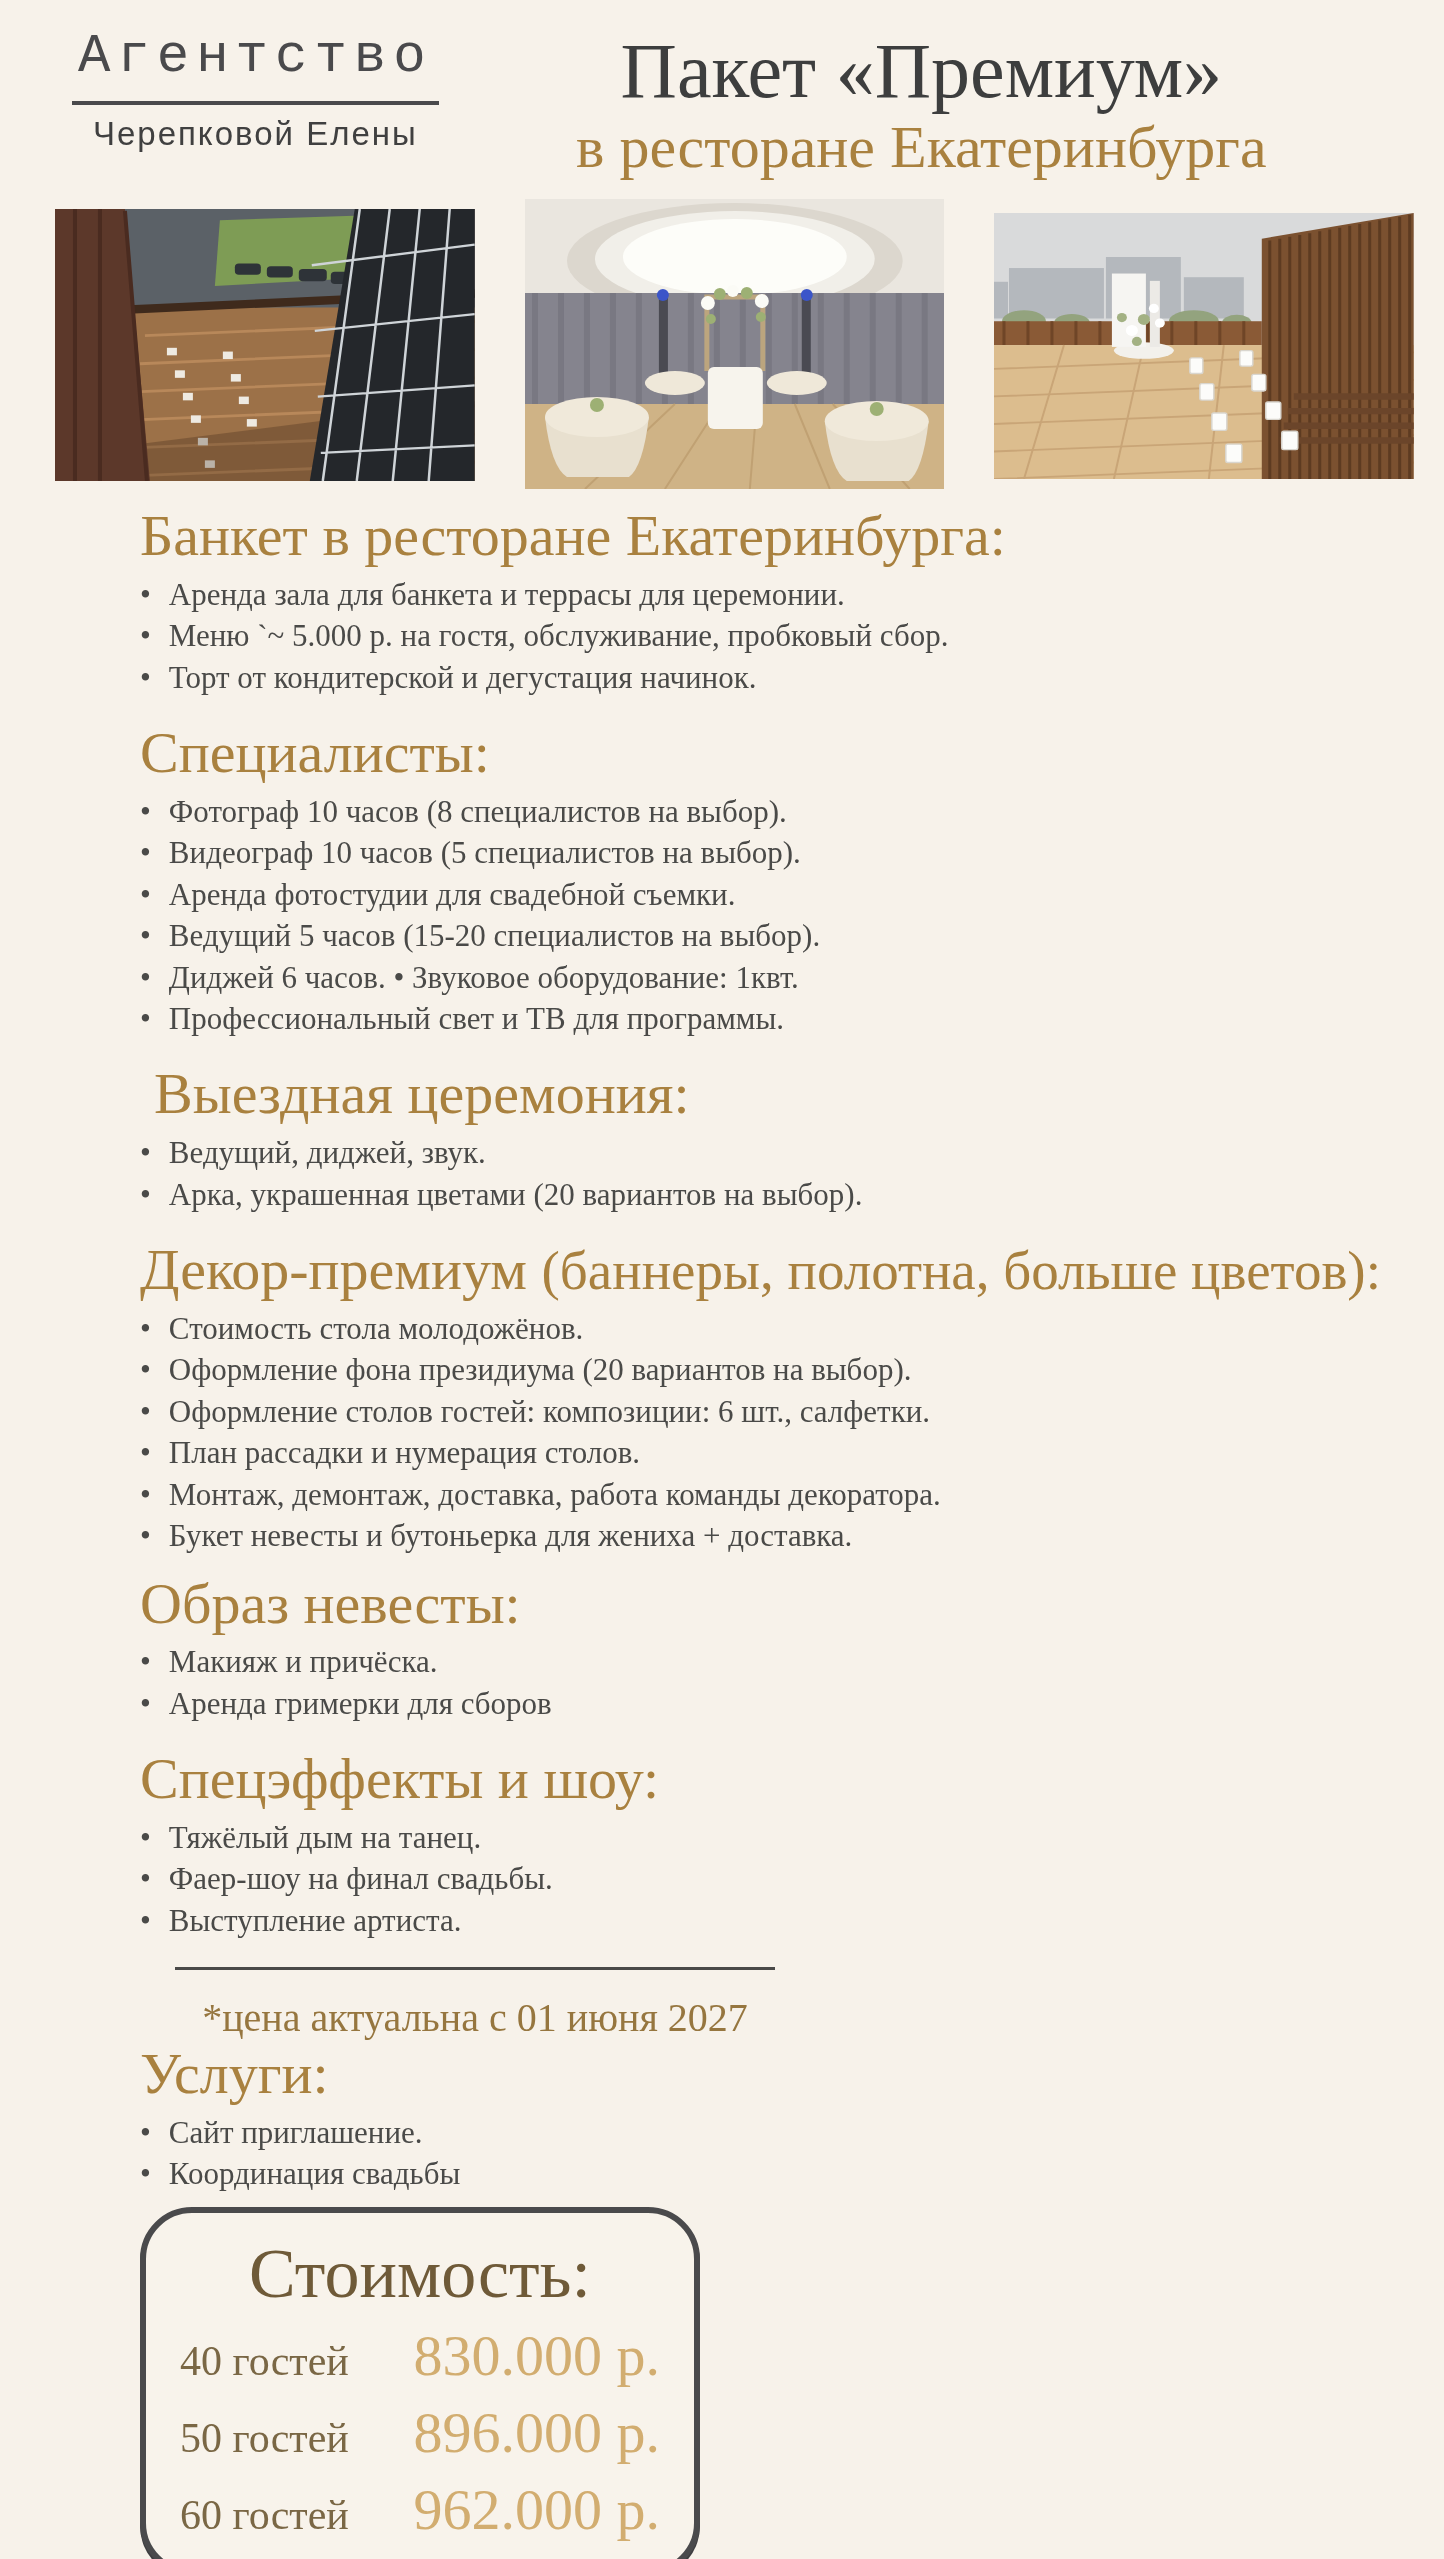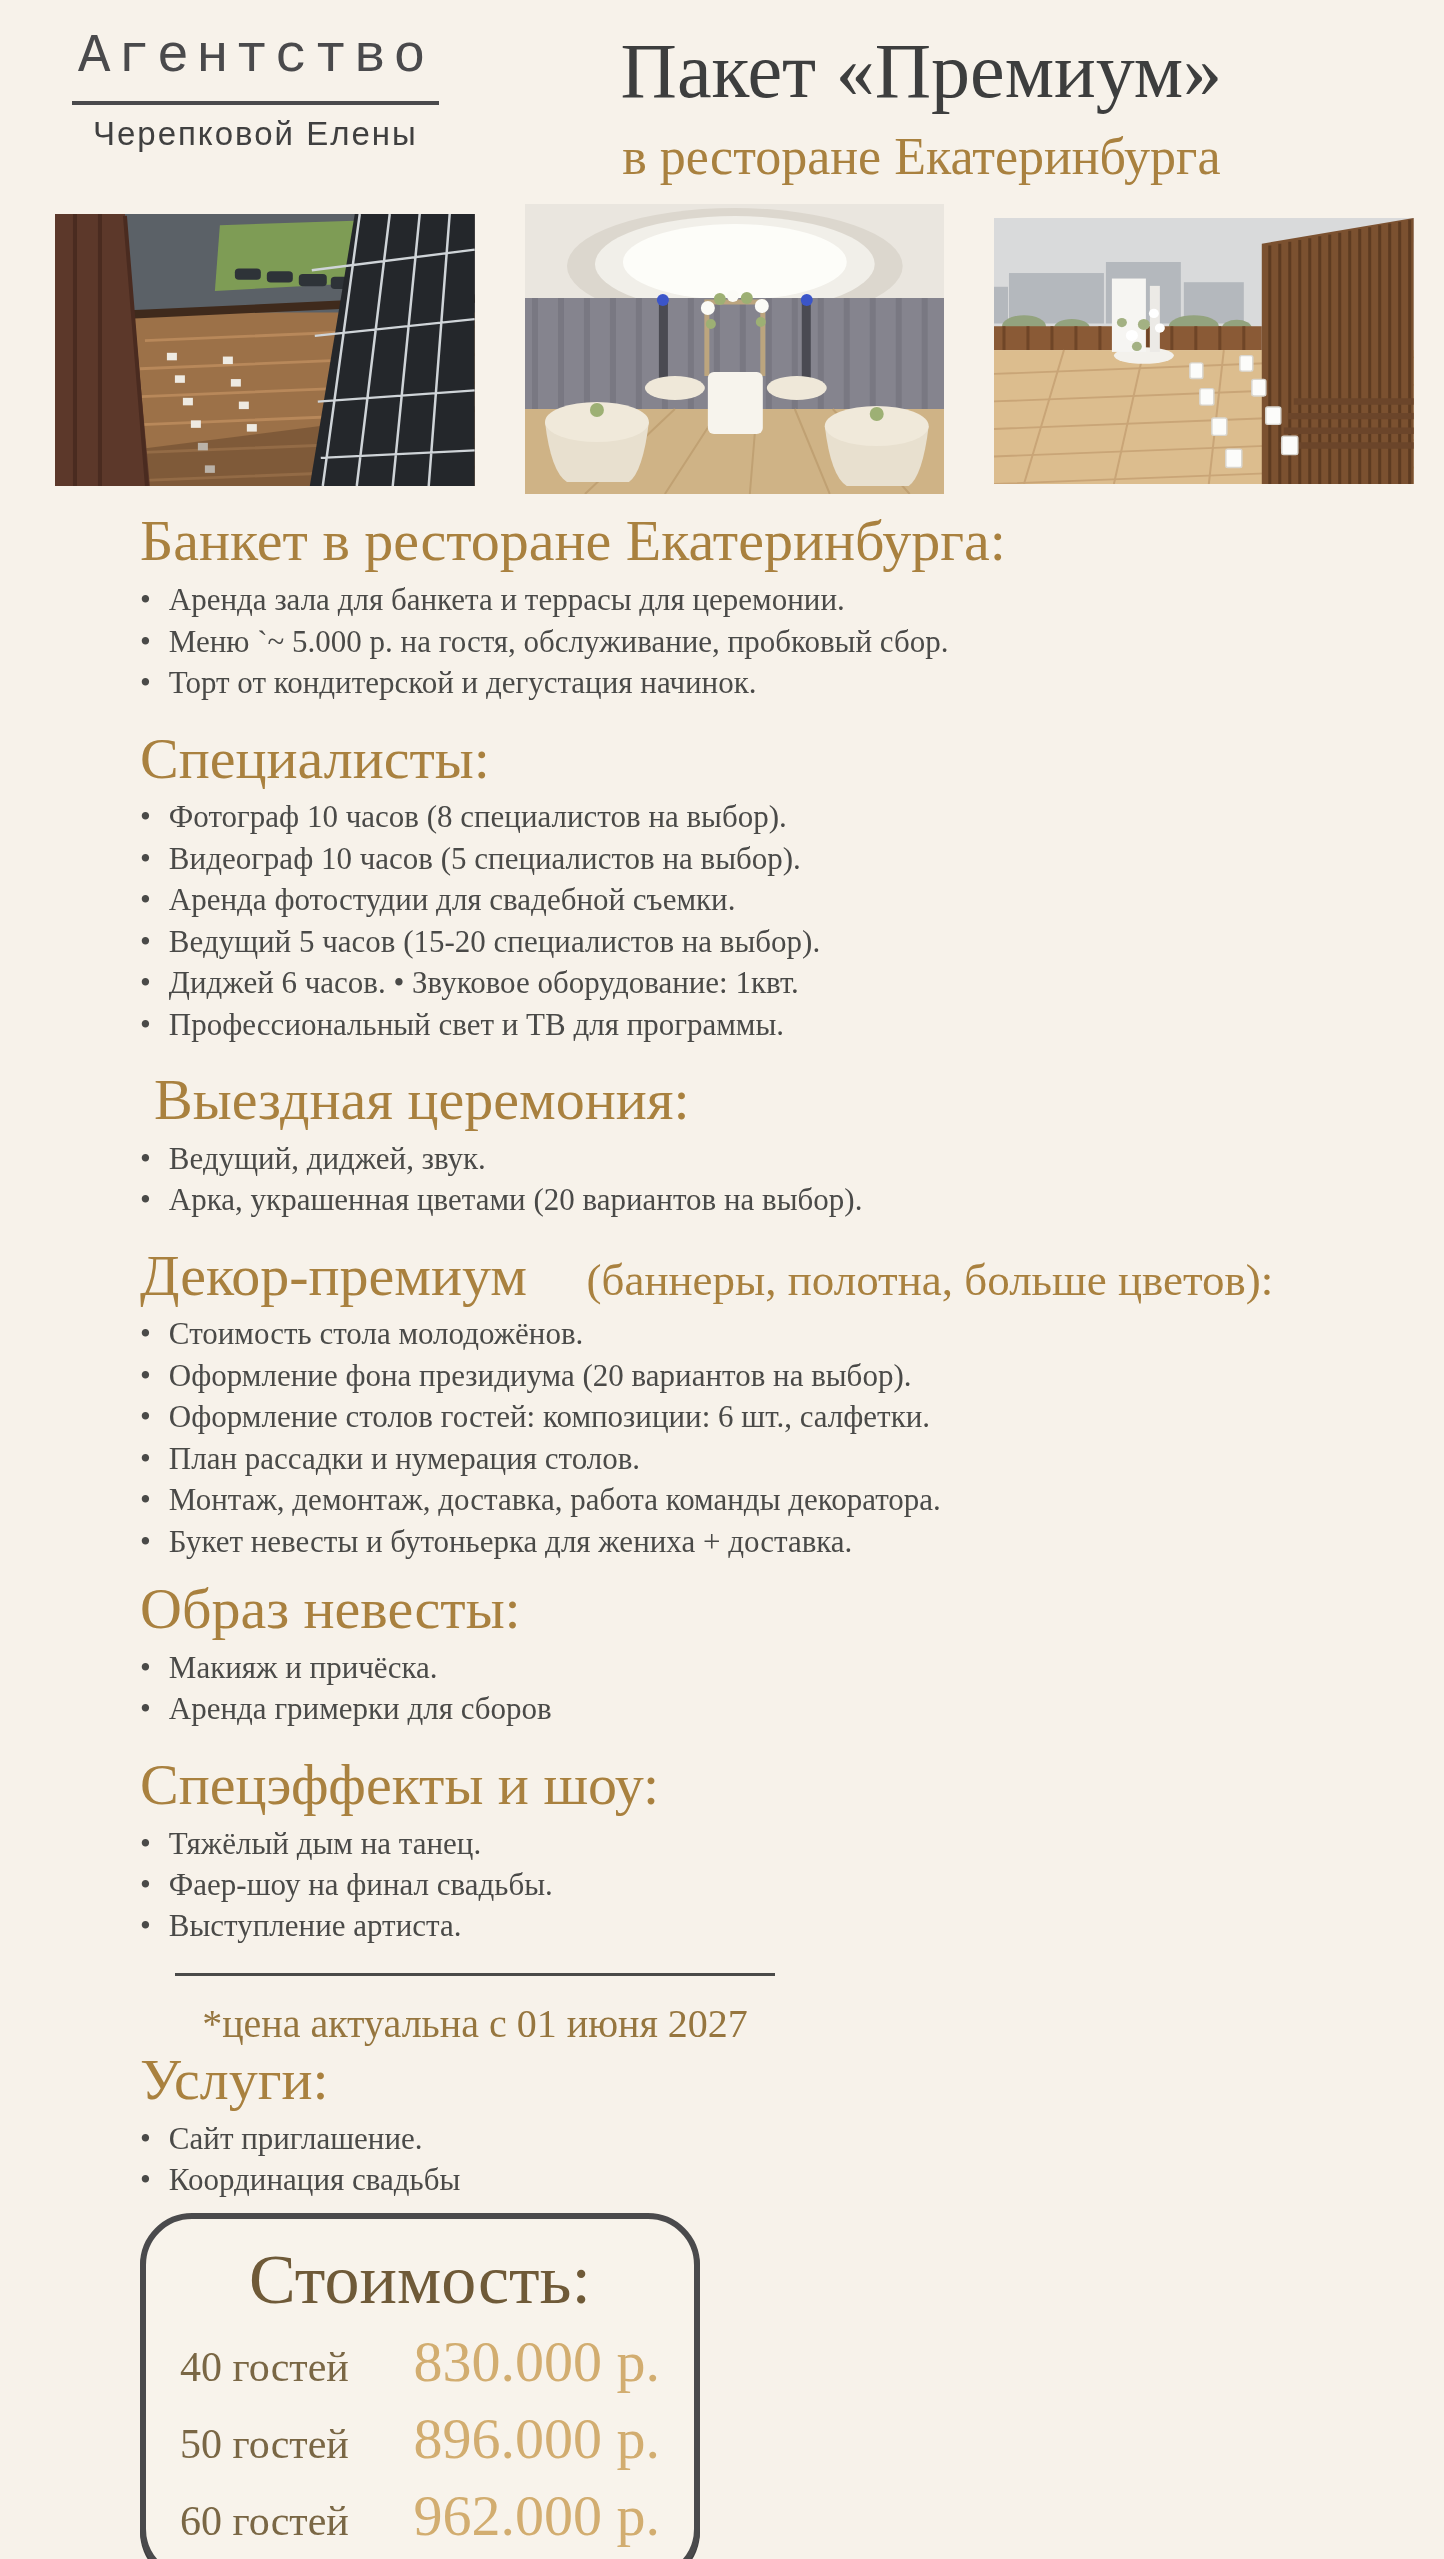--- a/index.html
+++ b/index.html
@@ -8,36 +8,36 @@
 
   
   header { display:flex; align-items:flex-start; padding:26px 30px 0 72px; }
   .logo { display:inline-block; text-align:center; }
   .logo-title { font-family:Liberation Mono, monospace; font-size:54px; letter-spacing:7px;
                 color:#4a4a4c; padding:0 6px 14px 6px; border-bottom:4px solid #4a4a4c; }
   .logo-sub { font-family:"Liberation Sans", sans-serif; font-size:33px; letter-spacing:2px;
               color:#404040; margin-top:10px; white-space:nowrap; }
   .title-block { flex:1; text-align:center; padding-top:4px; padding-right:10px; }
   .package-title { font-size:78px; color:#3d3e3e; line-height:1.05; }
-  .package-subtitle { font-size:52px; color:#a9813f; line-height:1.05; margin-top:18px;text-align:center; }
+  .package-subtitle { font-size:60px; color:#a9813f; line-height:1.05; margin-top:4px;text-align:center; }
 
   
   .photos { display:flex; gap:50px; padding:20px 30px 0 55px; align-items:flex-start; }
   .photo { flex:1; margin:0; }
   .photo svg { width:100%; display:block; }
   .photo-1 { margin-top:10px; } .photo-1 svg { height:272px; }
   .photo-2 { margin-top:0; }  .photo-2 svg { height:290px; }
   .photo-3 { margin-top:14px; } .photo-3 svg { height:266px; }
 
   
   .content { padding:0 30px 0 140px; }
   h2 { font-weight:normal; font-size:58px; color:#a9813f; margin:14px 0 0 0; line-height:1.15; }
   section + section h2, .gap-top h2 { margin-top:26px; }
   .indent h2 { padding-left:14px; }
-  .h-note { font-size:45px;margin-left:45px; }
+  .h-note { font-size:55px; }
   ul { list-style:none; margin-top:0; }
   li { font-size:31px; color:#4a4a48; line-height:1.08; margin:8px 0; }
   li::before { content:"•"; margin-right:18px; }
 
   
   .columns { display:flex; margin-top:18px;flex-direction:column; }
   .col-left { width:680px; }
   .col-right { flex:1; }
   .col-left h2, .col-right h2 { margin-top:0; }
   .col-left .gap-top h2 { margin-top:26px; }

